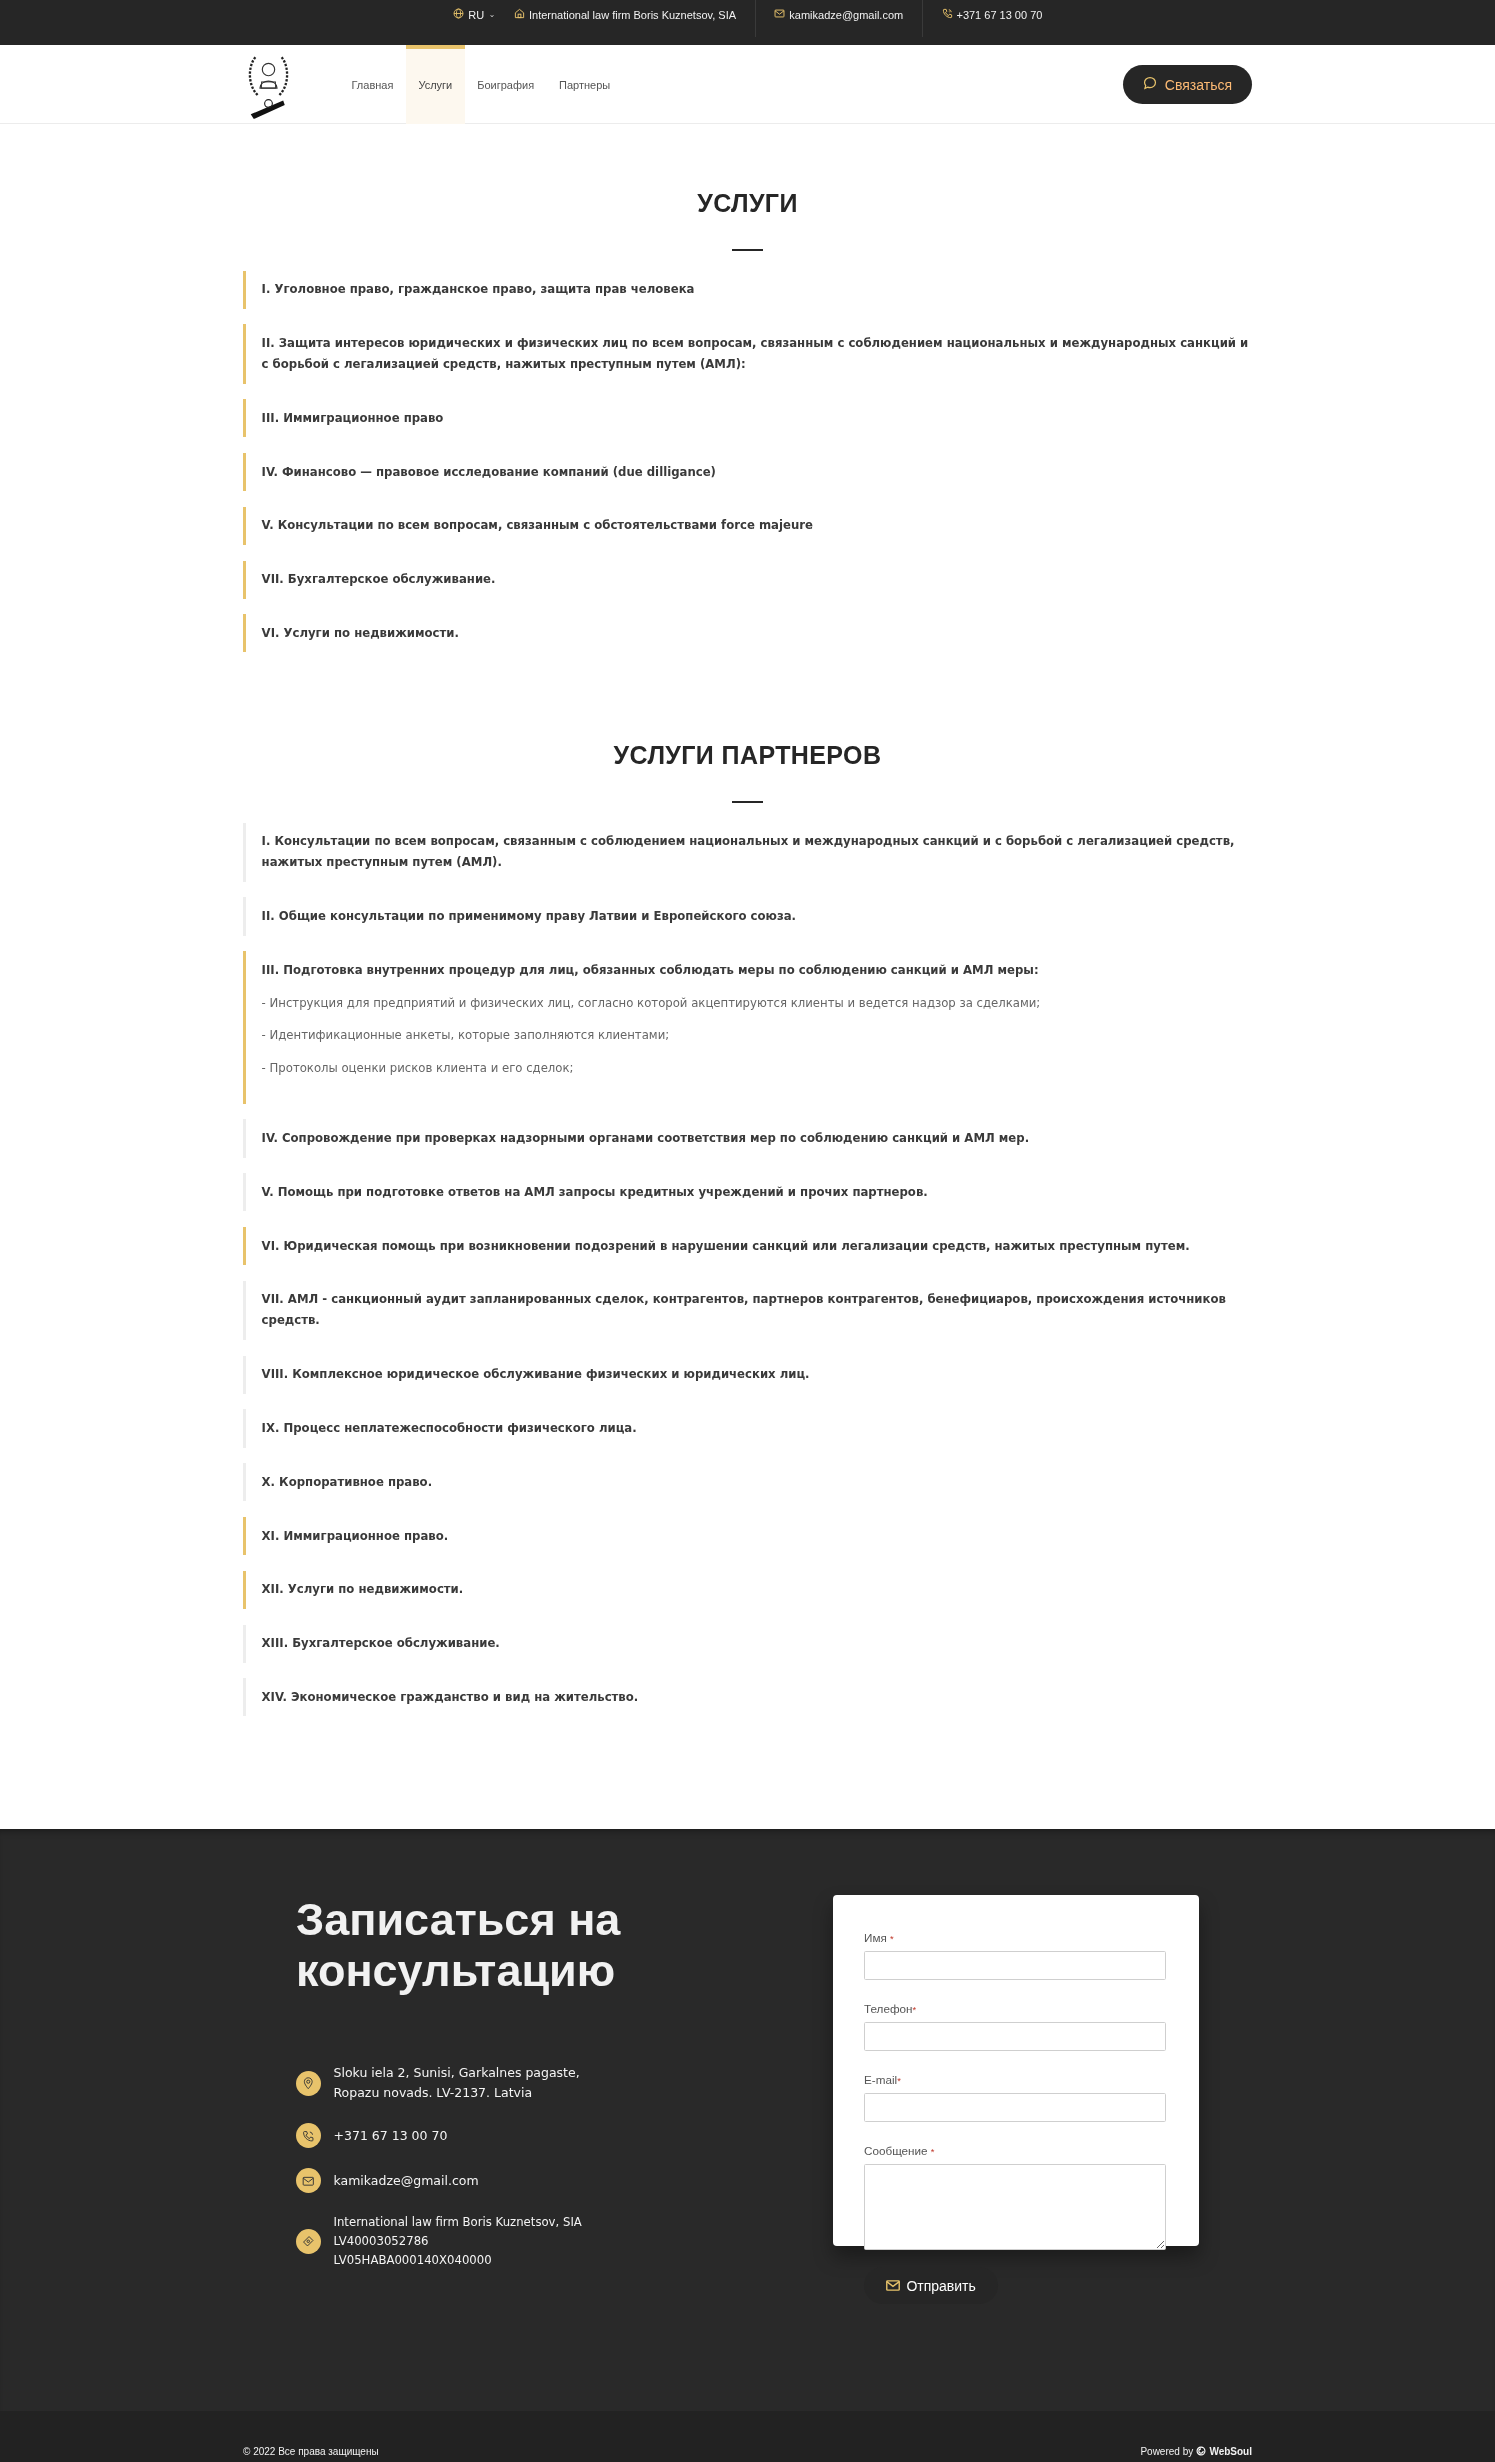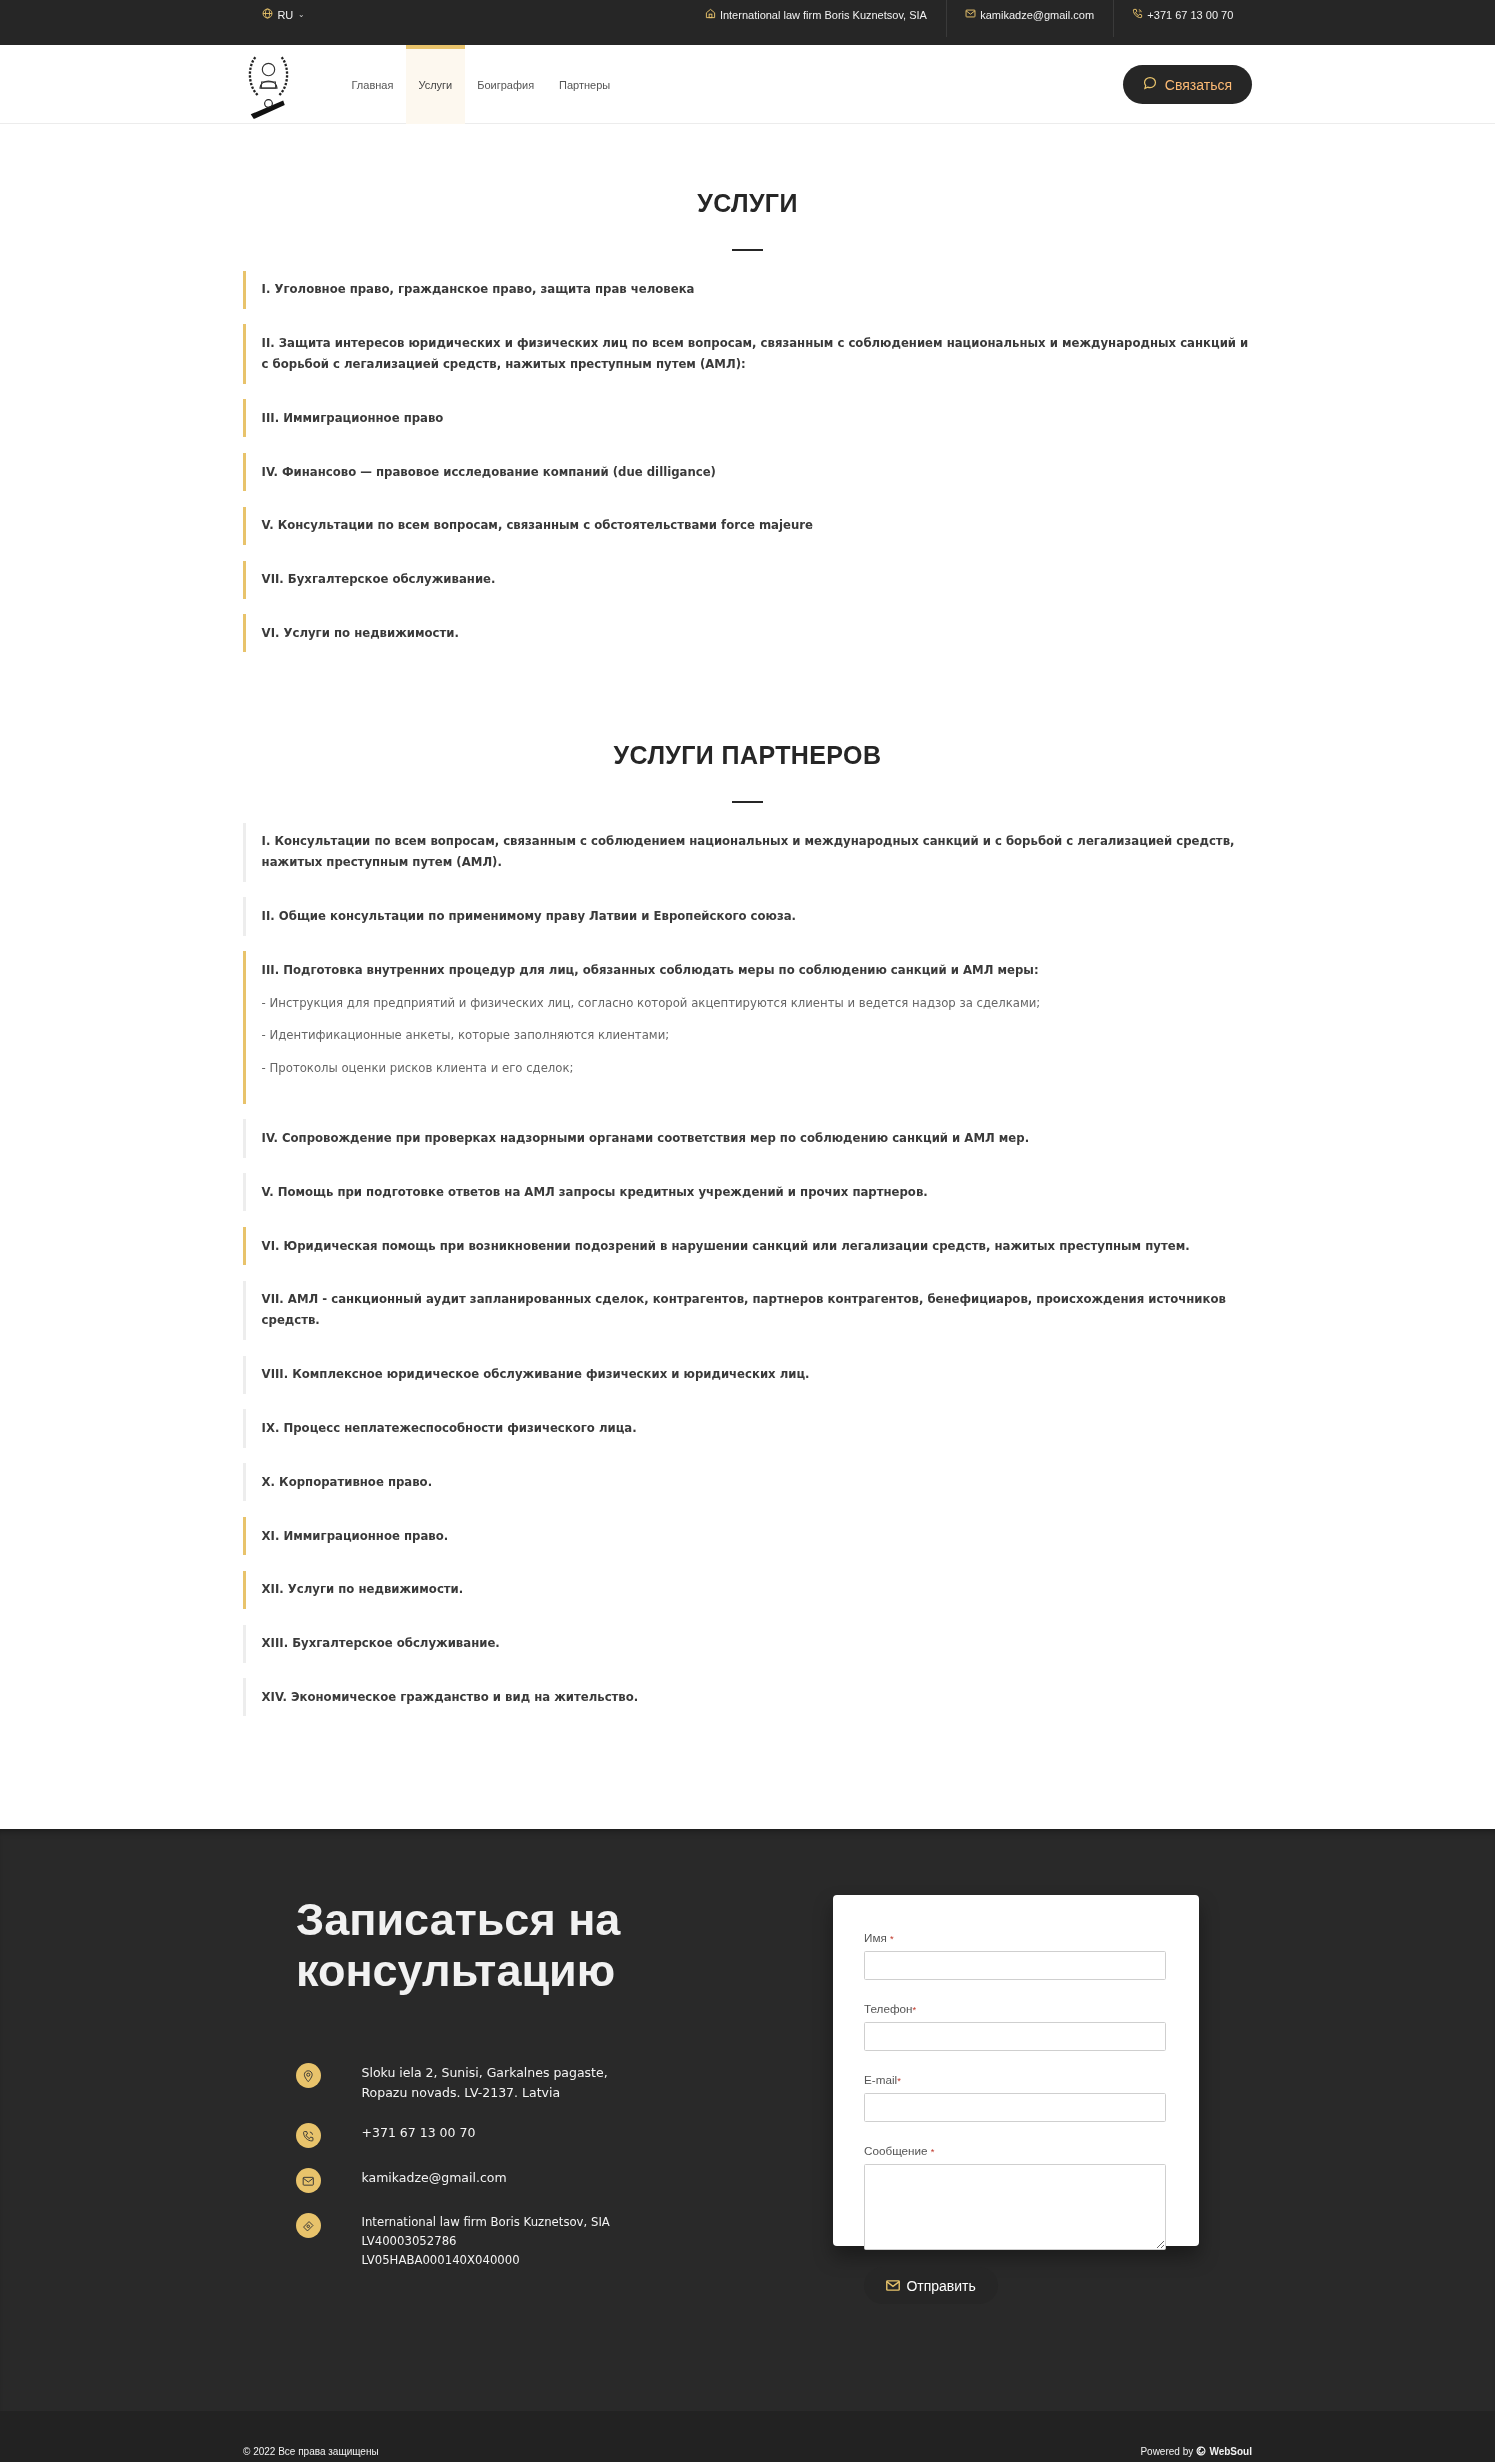--- a/index.html
+++ b/index.html
@@ -2,21 +2,21 @@
 <html style="font-size:12.5px"><head>
 <meta charset="utf-8">
 <style>
   * { box-sizing: border-box; margin: 0; padding: 0; }
   html, body { width: 1495px; background: #ffffff; }
   body { font-family: "Liberation Sans", "DejaVu Sans", sans-serif; color: #2b2b2b; }
   .container { width: 1009px; margin: 0 auto; position: relative; }
 
   
   .topbar { height: 45px; background: #262626; color: #f2f2f2; font-size: 11px; }
-  .topbar .container { height: 29px; display: flex; align-items: center; justify-content: space-between; }
+  .topbar .container { height: 29px; display: flex; align-items: center; justify-content: center; }
   .lang { display: flex; align-items: center; gap: 4.7px; padding-left: 18.7px; cursor: pointer; }
   .lang svg { width: 11px; height: 11px; }
   .lang .chev { font-size: 7.8px; color: #ccc; }
   .top-contacts { display: flex; height: 45px; }
   .top-contacts .tc { display: flex; align-items: center; gap: 3.9px; padding: 0 18.7px; border-left: 0.8px solid #3a3a3a; }
   .top-contacts .tc:first-child { border-left: none; }
   .top-contacts .tc:last-child { padding-right: 18.7px; }
   .top-contacts svg { width: 11px; height: 11px; }
 
   
@@ -40,21 +40,21 @@
   .svc-item.grey { border-left-color: #ededed; }
   .svc-item .sub { font-weight: 400; color: #666; margin-top: 11.7px; line-height: 21px; }
   .svc-item.big { padding-bottom: 25px; }
 
   
   .contact { margin-top: 113px; background: #292929; height: 582px; box-shadow: inset 0 6.2px 7.8px -4.7px rgba(0,0,0,0.4); }
   .contact .container { height: 582px; }
   .contact-left { position: absolute; left: 53px; top: 65px; width: 389px; }
   .contact-title { font-size: 45px; font-weight: 700; color: #f1f1f1; line-height: 51px; }
   .info-list { margin-top: 67px; }
-  .info-row { display: flex; align-items: flex-start; margin-bottom: 20px; gap: 28px; }
+  .info-row { display: flex; align-items: center; margin-bottom: 20px; }
   .info-icon { width: 25px; height: 25px; border-radius: 50%; background: #e8c36b; display: flex; align-items: center; justify-content: center; flex-shrink: 0; margin-right: 12.5px; }
   .info-icon svg { width: 12.5px; height: 12.5px; }
   .info-text { color: #f4f4f4; font-size: 13.2px; line-height: 20px; font-family: "DejaVu Sans", sans-serif; font-size: 12.5px; }
   .info-text.small { font-size: 11.7px; line-height: 18.7px; }
 
   .form-card { position: absolute; left: 590px; top: 66px; width: 366px; height: 351px; background: #fff; border-radius: 3.9px; box-shadow: 0 11px 18.7px rgba(0,0,0,0.35); padding: 36px 31px 0 31px; }
   .form-label { font-size: 11.7px; color: #555; margin-bottom: 7px; display: block; }
   .form-label .req { color: #c0392b; font-size: 9.3px; }
   .form-input { width: 302px; height: 29px; border: 0.8px solid #cfcfcf; border-radius: 1.6px; margin-bottom: 22px; display: block; background: #fff; }
   .form-textarea { width: 302px; height: 86px; border: 0.8px solid #cfcfcf; border-radius: 1.6px; display: block; resize: both; background: #fff; }

